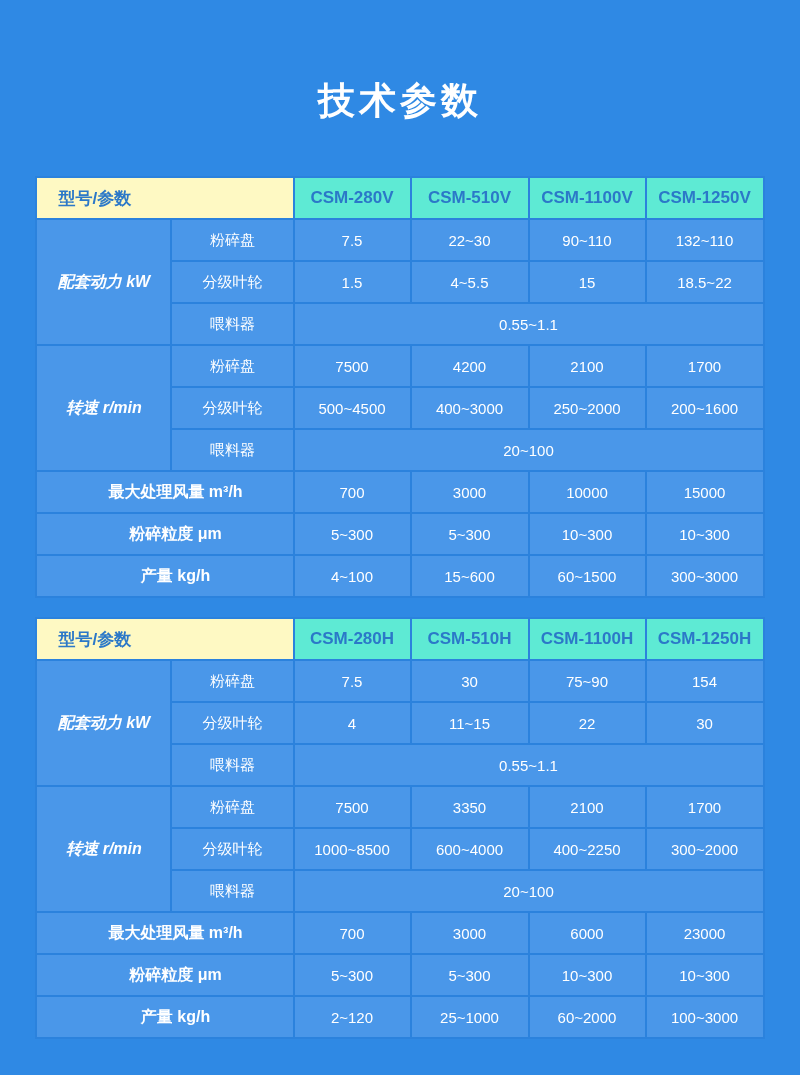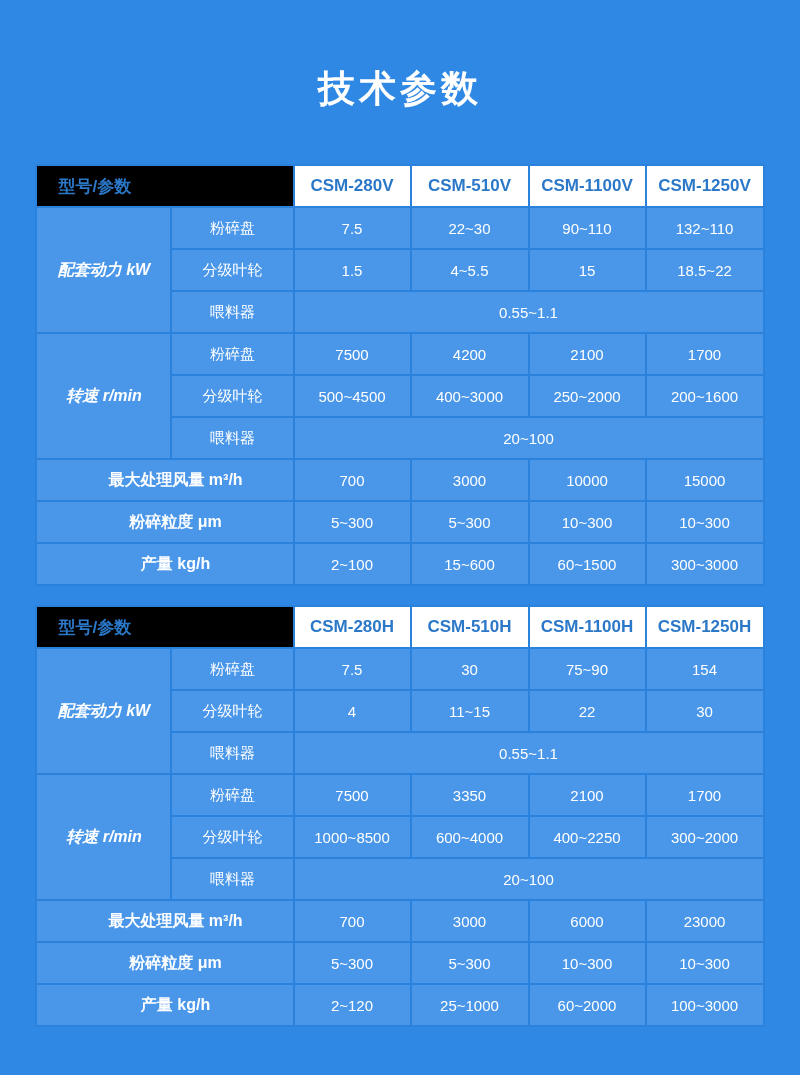--- a/index.html
+++ b/index.html
@@ -4,21 +4,21 @@
 <style>
   html, body { margin: 0; padding: 0; }
   body {
     width: 800px;
     height: 1075px;
     background: #2f89e4;
     font-family: "Liberation Sans", "DejaVu Sans", sans-serif;
     overflow: hidden;
   }
   .page-title {
-    margin: 0;
+    margin: 12px;
     padding-top: 70px;
     text-align: center;
     color: #ffffff;
     font-size: 37px;
     font-weight: 700;
     letter-spacing: 4px;
     line-height: 1;
   }
   table.spec-table {
     width: 727px;
@@ -29,29 +29,29 @@
   table.spec-table.first { margin-top: 57px; }
   table.spec-table.second { margin-top: 19px; }
   .spec-table th, .spec-table td {
     border: 2px solid #2b82dd;
     height: 40px;
     padding: 0;
     overflow: hidden;
     white-space: nowrap;
   }
   .spec-table th.corner {
-    background: #000000;
+    background: #fef9c3;
     color: #2b78c8;
     font-size: 17px;
     font-weight: 700;
     text-align: left;
     padding-left: 21px;
   }
   .spec-table th.model {
-    background: #ffffff;
+    background: #5eead4;
     color: #2b78c8;
     font-size: 17px;
     font-weight: 700;
     text-align: center;
   }
   .spec-table td {
     background: #4a97e9;
     color: #ffffff;
     font-size: 15px;
     text-align: center;
@@ -138,21 +138,21 @@
     </tr>
     <tr>
       <td class="rowlabel" colspan="2">粉碎粒度 μm</td>
       <td class="val">5~300</td>
       <td class="val">5~300</td>
       <td class="val">10~300</td>
       <td class="val">10~300</td>
     </tr>
     <tr>
       <td class="rowlabel" colspan="2">产量 kg/h</td>
-      <td class="val">2~100</td>
+      <td class="val">4~100</td>
       <td class="val">15~600</td>
       <td class="val">60~1500</td>
       <td class="val">300~3000</td>
     </tr>
   </tbody>
 </table>
 
 <table class="spec-table second">
   <colgroup>
     <col style="width:135px">

